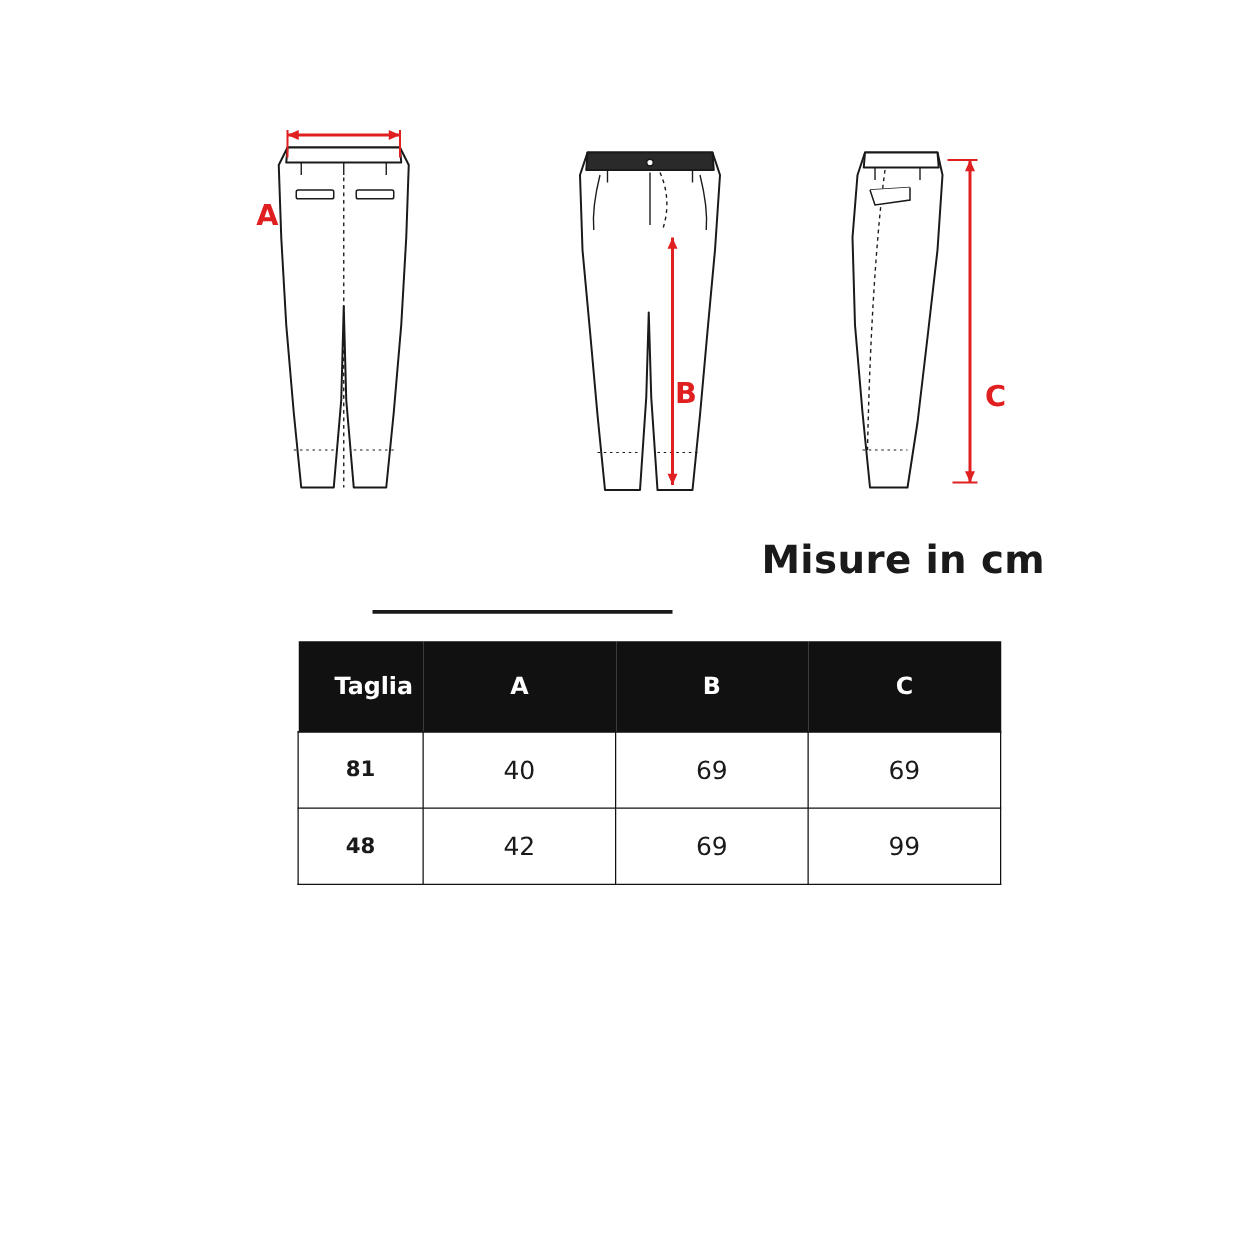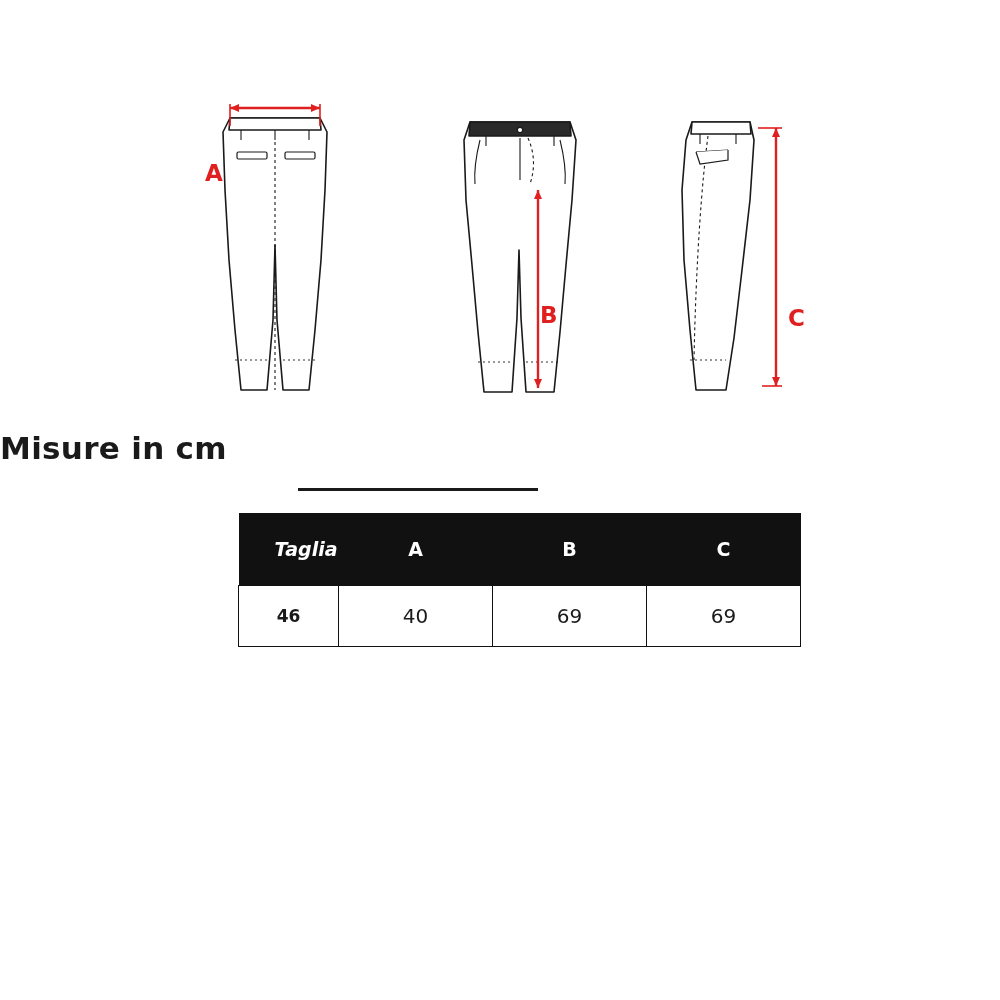--- a/index.html
+++ b/index.html
@@ -45,21 +45,21 @@
   }
   .label-a { left: 205px; top: 100px; }
   .label-b { left: 540px; top: 242px; }
   .label-c { left: 788px; top: 245px; }
 
   .title-block {
     position: absolute;
     left: 0;
     top: 430px;
     width: 836px;
-    text-align: left;
+    text-align: right;
   }
   .title {
     font-size: 31px;
     font-weight: 700;
     color: #1a1a1a;
     font-family: "DejaVu Sans", sans-serif;
     letter-spacing: .3px;
   }
   .title-rule {
     width: 240px;
@@ -83,23 +83,22 @@
     background: #111111;
     color: #ffffff;
     font-size: 19px;
     font-weight: 700;
     height: 70px;
     text-align: center;
     border: none;
     font-family: "DejaVu Sans", sans-serif;
   }
   table.size-table thead th:first-child {
-    text-align: right;
+    text-align: center;
     padding-left: 22px;
-    font-style: italic;
   }
   table.size-table tbody td {
     height: 58px;
     text-align: center;
     font-size: 20px;
     color: #1a1a1a;
     border: 1px solid #111111;
     font-family: "DejaVu Sans", sans-serif;
   }
   table.size-table tbody td.size-cell {
@@ -223,22 +222,28 @@
       <thead>
         <tr>
           <th>Taglia</th>
           <th>A</th>
           <th>B</th>
           <th>C</th>
         </tr>
       </thead>
       <tbody>
         <tr>
-          <td class="size-cell">46</td>
+          <td class="size-cell">81</td>
           <td>40</td>
           <td>69</td>
           <td>69</td>
         </tr>
+        <tr>
+          <td class="size-cell">48</td>
+          <td>42</td>
+          <td>69</td>
+          <td>99</td>
+        </tr>
       </tbody>
     </table>
   </div>
 
 </div>
 
 </body></html>

